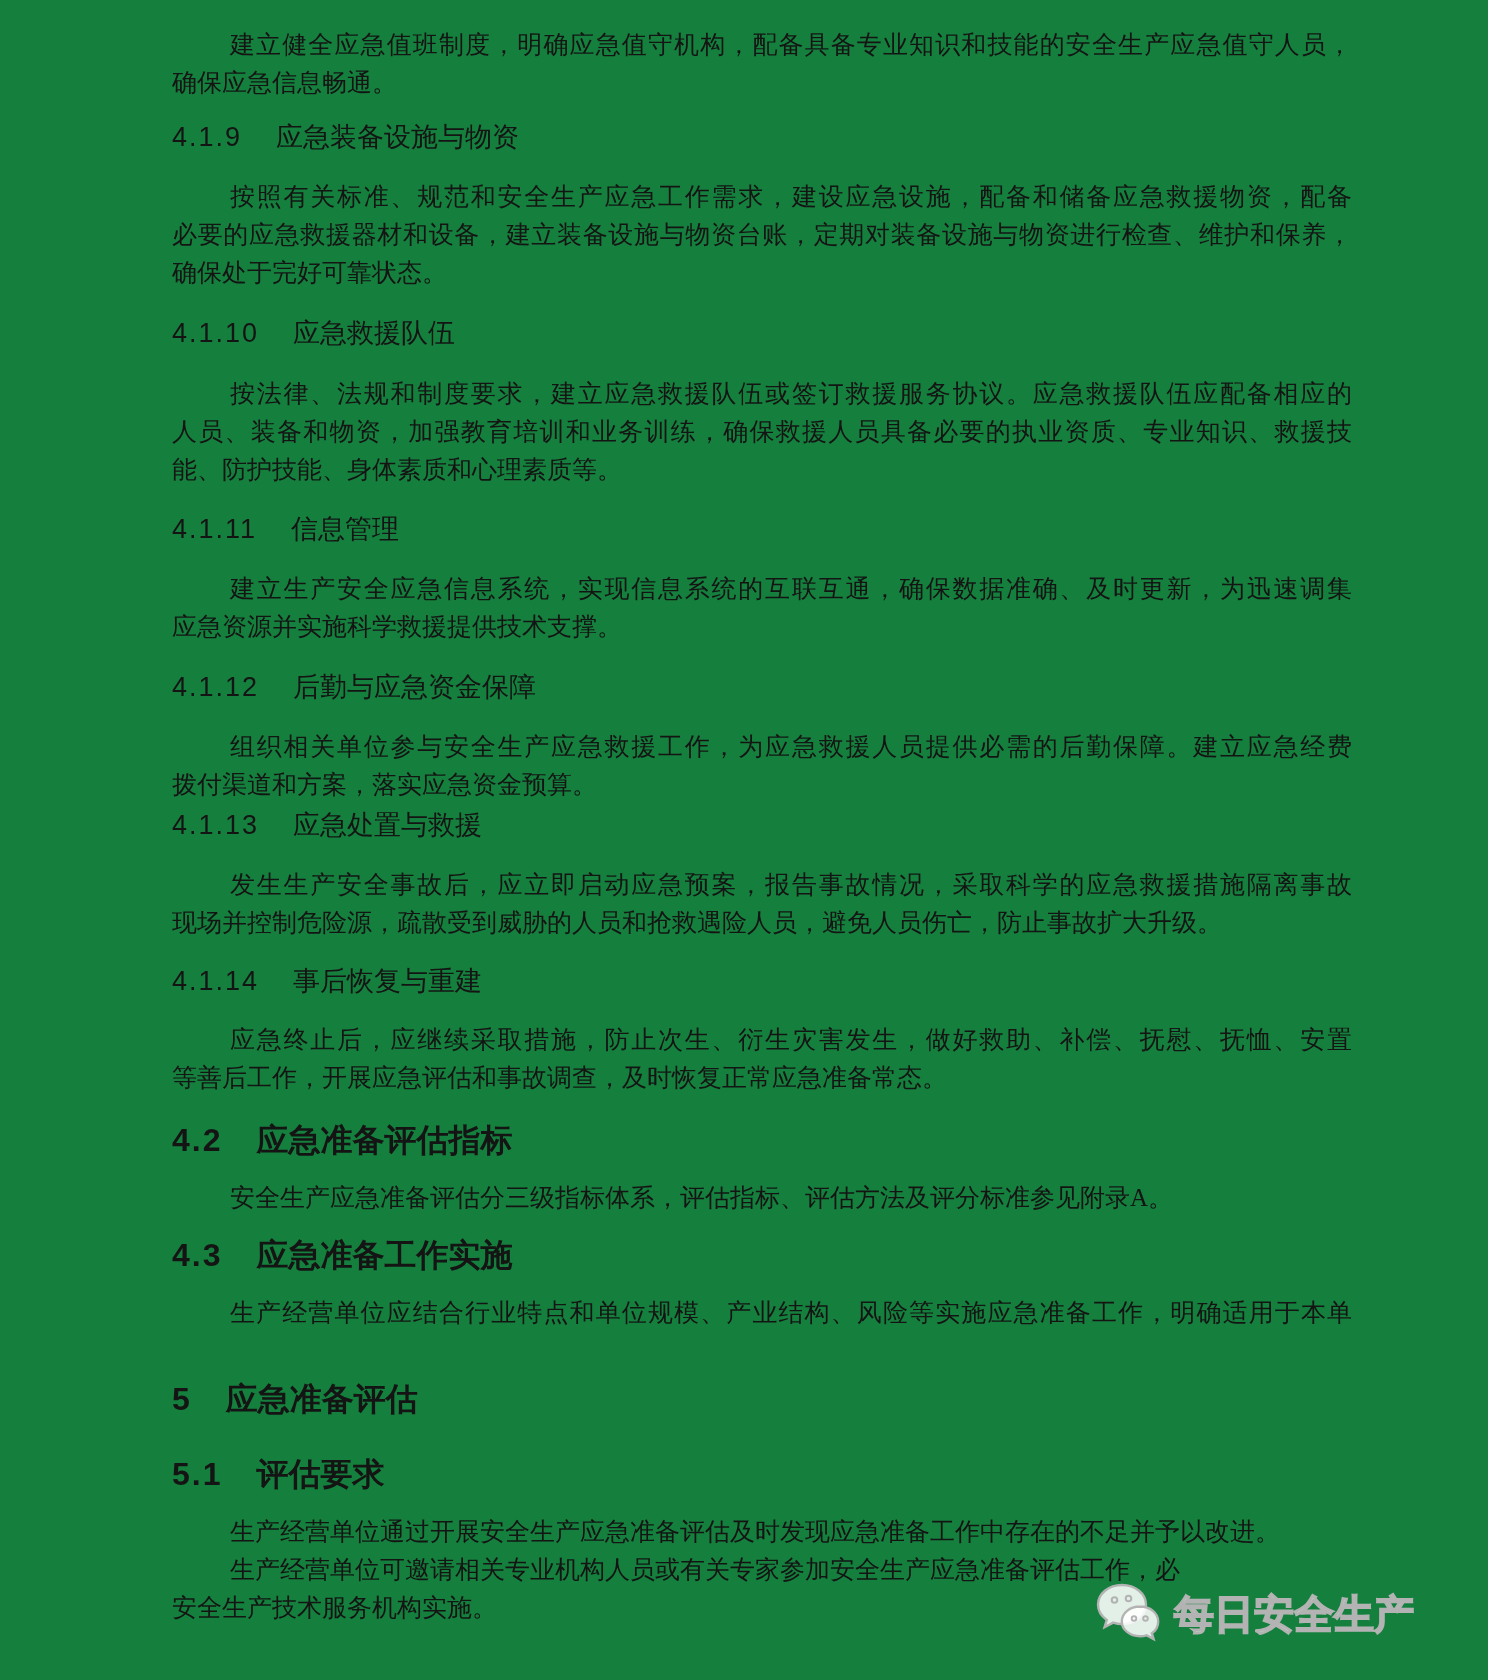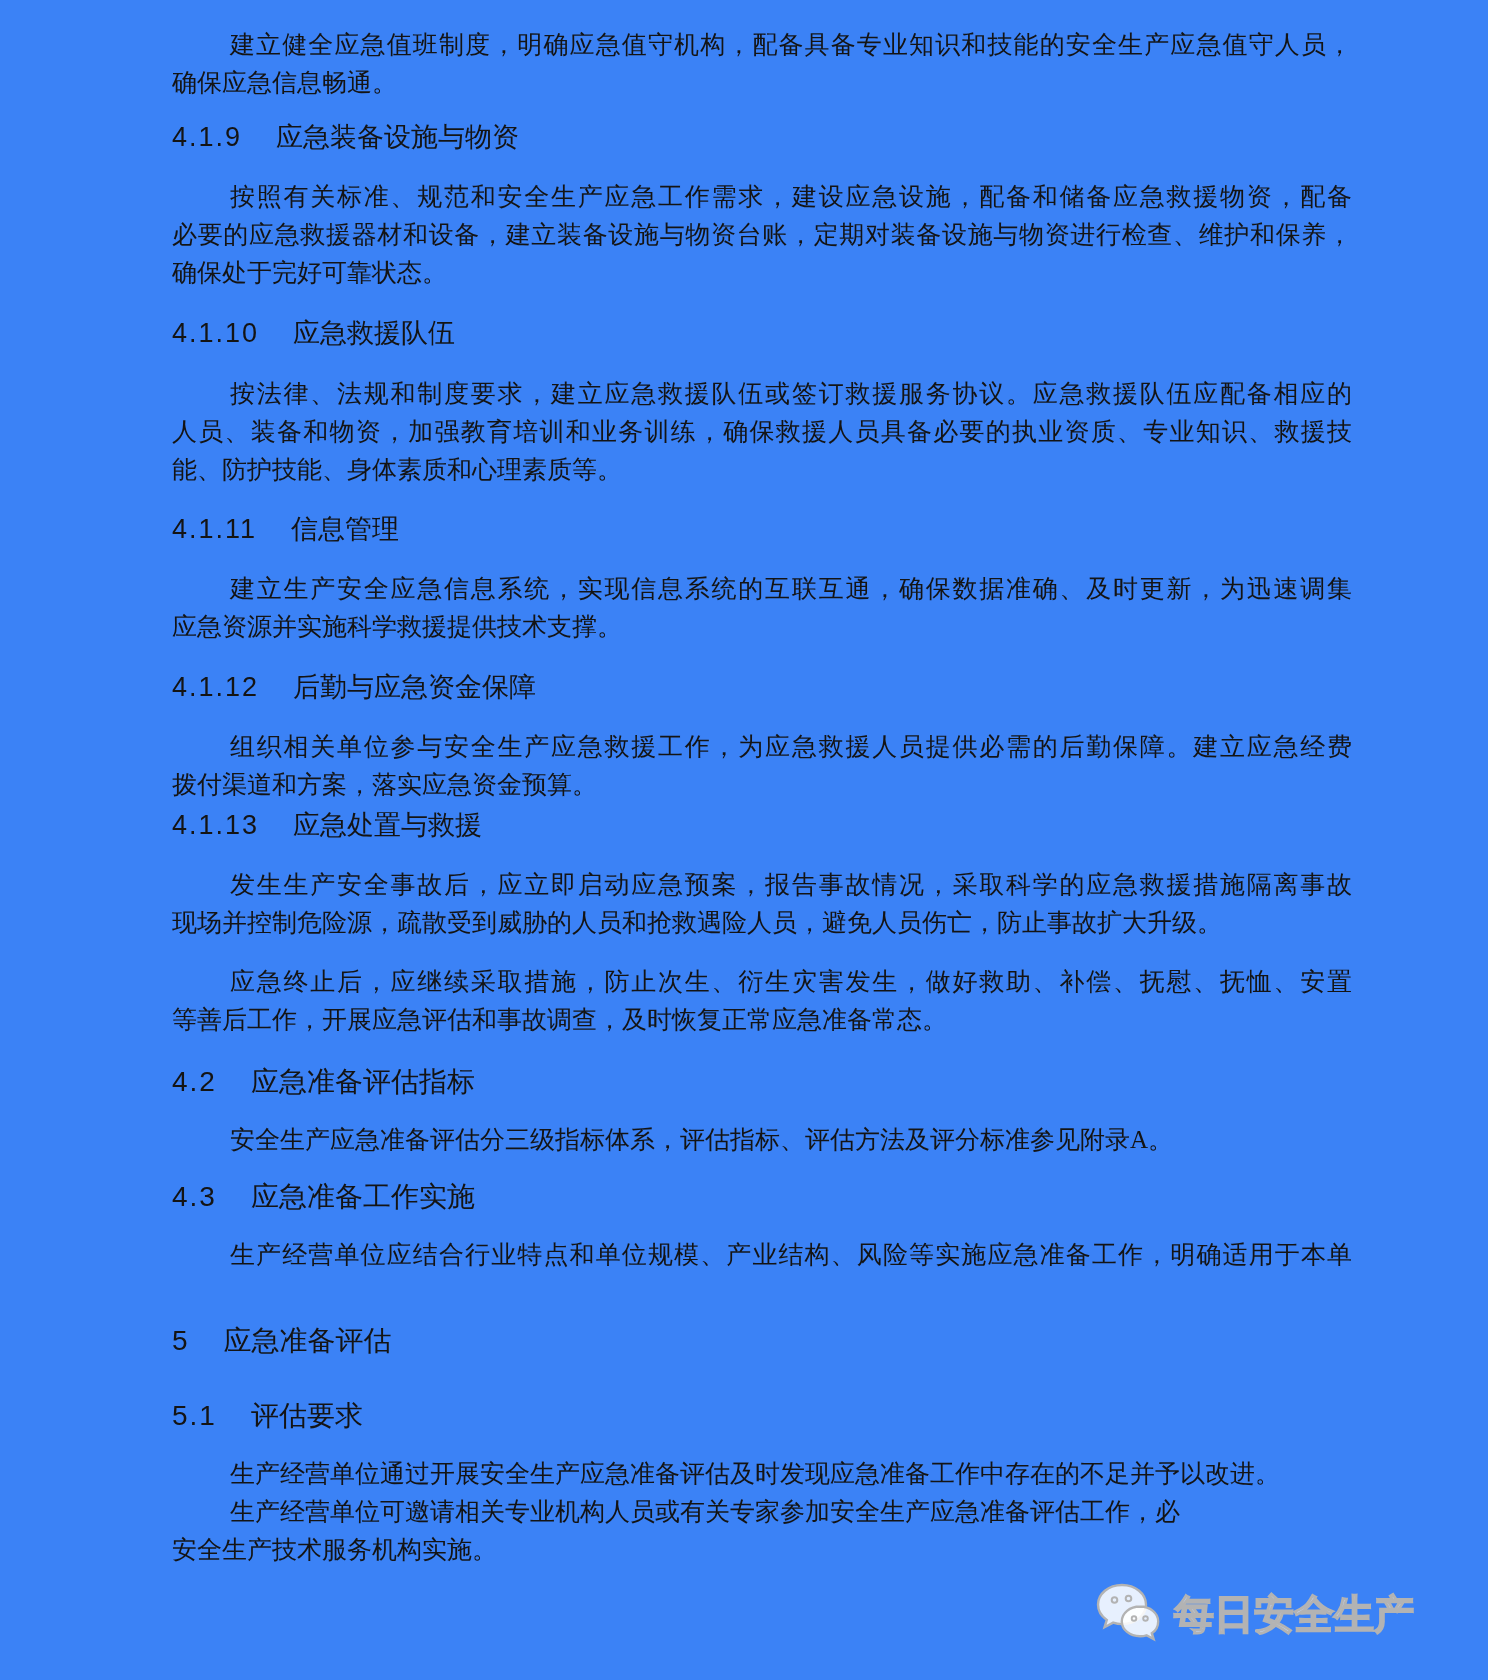--- a/index.html
+++ b/index.html
@@ -1,31 +1,31 @@
 <!DOCTYPE html>
 <html><head>
 <meta charset="utf-8">
 <style>
   html,body{margin:0;padding:0;}
   body{
     width:1488px;height:1680px;background:#ffffff;position:relative;overflow:hidden;
     font-family:"Liberation Serif","DejaVu Serif",serif;color:#141414;
   }
-  .canvas{position:absolute;inset:0;background:#3b82f6;}
+  .canvas{position:absolute;inset:0;background:#15803d;}
   #doc{position:absolute;left:172px;top:26px;width:1180px;}
   .para{font-size:25px;line-height:38px;}
   .line{text-align:justify;height:38px;overflow:hidden;}
   .line.full{text-align-last:justify;}
   .line.indent{text-indent:58px;}
   .h3,.h2,.h1{
     font-family:"Liberation Sans","DejaVu Sans",sans-serif;
     font-size:27px;line-height:38px;white-space:nowrap;
   }
   .h3{font-weight:400;}
-  .h2,.h1{font-weight:400;font-size:28px;}
+  .h2,.h1{font-weight:700;font-size:32px;}
   .num{display:inline-block;margin-right:34px;letter-spacing:2px;}
   .watermark{
     position:absolute;left:1094px;top:1582px;height:64px;
     display:flex;align-items:center;pointer-events:none;
   }
   .wm-icon{flex:0 0 auto;}
   .wm-text{
     font-family:"Liberation Sans","DejaVu Sans",sans-serif;
     font-size:40px;font-weight:700;letter-spacing:0px;line-height:1;
     margin-left:10px;
@@ -64,20 +64,21 @@
       <div class="h3" style="margin-top: 22px;"><span class="num">4.1.12</span><span class="htitle">后勤与应急资金保障</span></div>
       <div class="para" style="margin-top: 22px;">
         <div class="line full indent">组织相关单位参与安全生产应急救援工作，为应急救援人员提供必需的后勤保障。建立应急经费</div>
         <div class="line">拨付渠道和方案，落实应急资金预算。</div>
       </div>
       <div class="h3" style="margin-top: 2px;"><span class="num">4.1.13</span><span class="htitle">应急处置与救援</span></div>
       <div class="para" style="margin-top: 22px;">
         <div class="line full indent">发生生产安全事故后，应立即启动应急预案，报告事故情况，采取科学的应急救援措施隔离事故</div>
         <div class="line">现场并控制危险源，疏散受到威胁的人员和抢救遇险人员，避免人员伤亡，防止事故扩大升级。</div>
       </div>
+      <div class="h3" style="margin-top: 20px;"><span class="num">4.1.14</span><span class="htitle">事后恢复与重建</span></div>
       <div class="para" style="margin-top: 21px;">
         <div class="line full indent">应急终止后，应继续采取措施，防止次生、衍生灾害发生，做好救助、补偿、抚慰、抚恤、安置</div>
         <div class="line">等善后工作，开展应急评估和事故调查，及时恢复正常应急准备常态。</div>
       </div>
       <div class="h2" style="margin-top: 24px;"><span class="num">4.2</span><span class="htitle">应急准备评估指标</span></div>
       <div class="para" style="margin-top: 20px;">
         <div class="line indent">安全生产应急准备评估分三级指标体系，评估指标、评估方法及评分标准参见附录A。</div>
       </div>
       <div class="h2" style="margin-top: 19px;"><span class="num">4.3</span><span class="htitle">应急准备工作实施</span></div>
       <div class="para" style="margin-top: 20px;">

